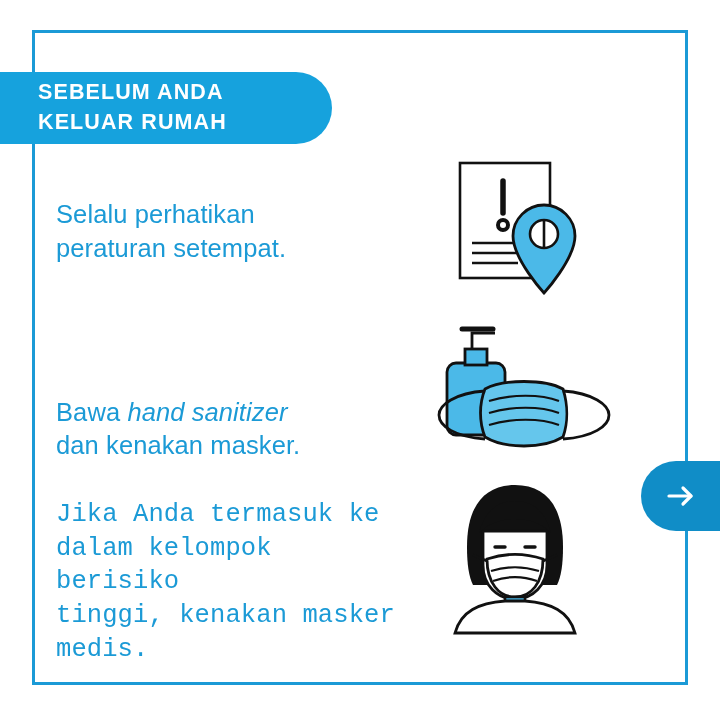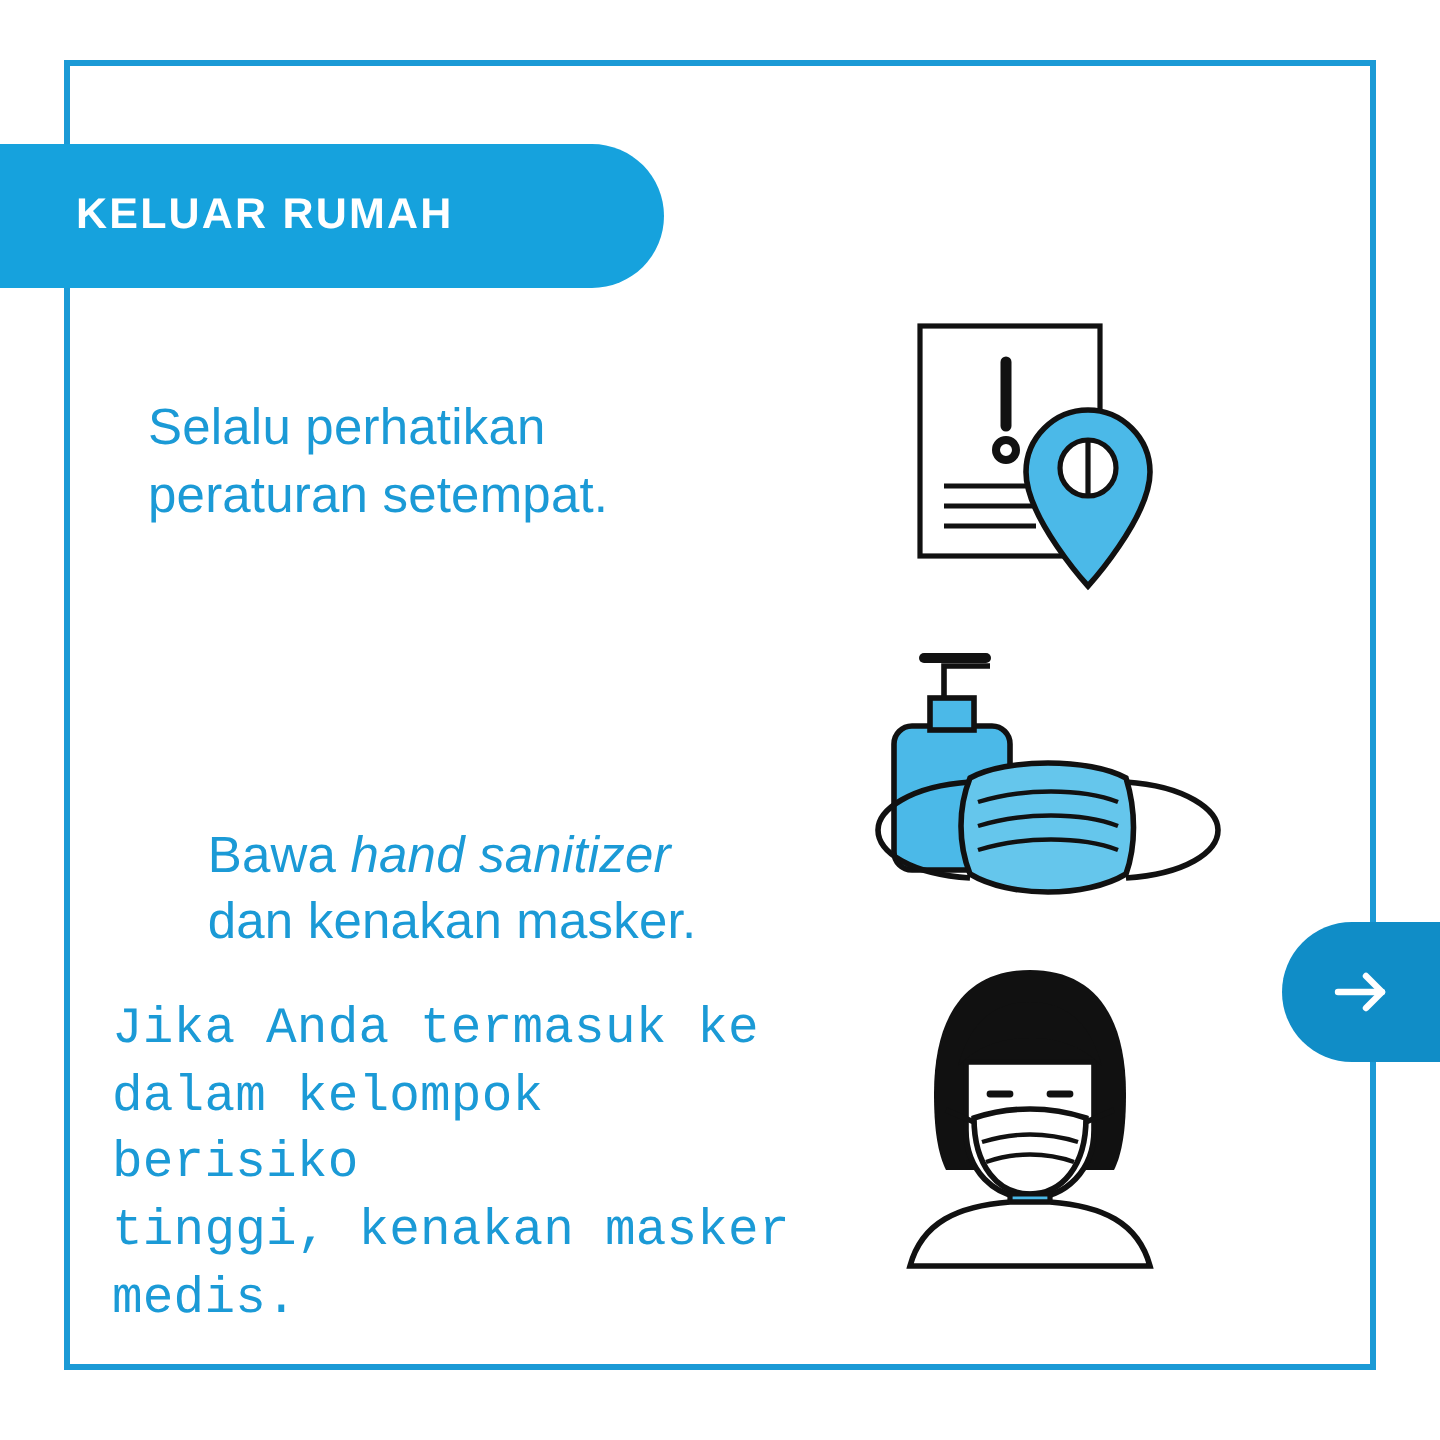--- a/index.html
+++ b/index.html
@@ -65,39 +65,40 @@
   }
   .row-text {
     color: #1b9ad6;
     font-size: 25.5px;
     line-height: 1.32;
     letter-spacing: 0.1px;
     white-space: pre-line;
   }
   .row-text .ital { font-style: italic; }
 
-  #row1 { left: 56px; top: 198px; width: 340px; margin-left: 18px; }
-  #row2 { left: 56px; top: 378px; width: 340px; justify-content: center; }
+  #row1 { left: 56px; top: 198px; width: 340px; }
+  #row2 { left: 56px; top: 362px; width: 340px; }
   #row3 { left: 56px; top: 498px; width: 340px; font-family: Liberation Mono, monospace; }
 
   .art {
     position: absolute;
   }
   #art1 { left: 440px; top: 155px; width: 160px; height: 160px; }
   #art2 { left: 415px; top: 315px; width: 215px; height: 150px; }
   #art3 { left: 425px; top: 475px; width: 180px; height: 160px; }
 </style>
 </head>
 <body>
 
 <div id="stage">
 
   <div class="card-border"></div>
 
   <div class="ribbon">
+    <div class="ribbon-line">SEBELUM ANDA</div>
     <div class="ribbon-line">KELUAR RUMAH</div>
   </div>
 
   <div class="row" id="row1">
     <div class="row-text">Selalu perhatikan
 peraturan setempat.</div>
   </div>
 
   <div class="art" id="art1">
     <svg viewBox="0 0 160 160" width="160" height="160">

